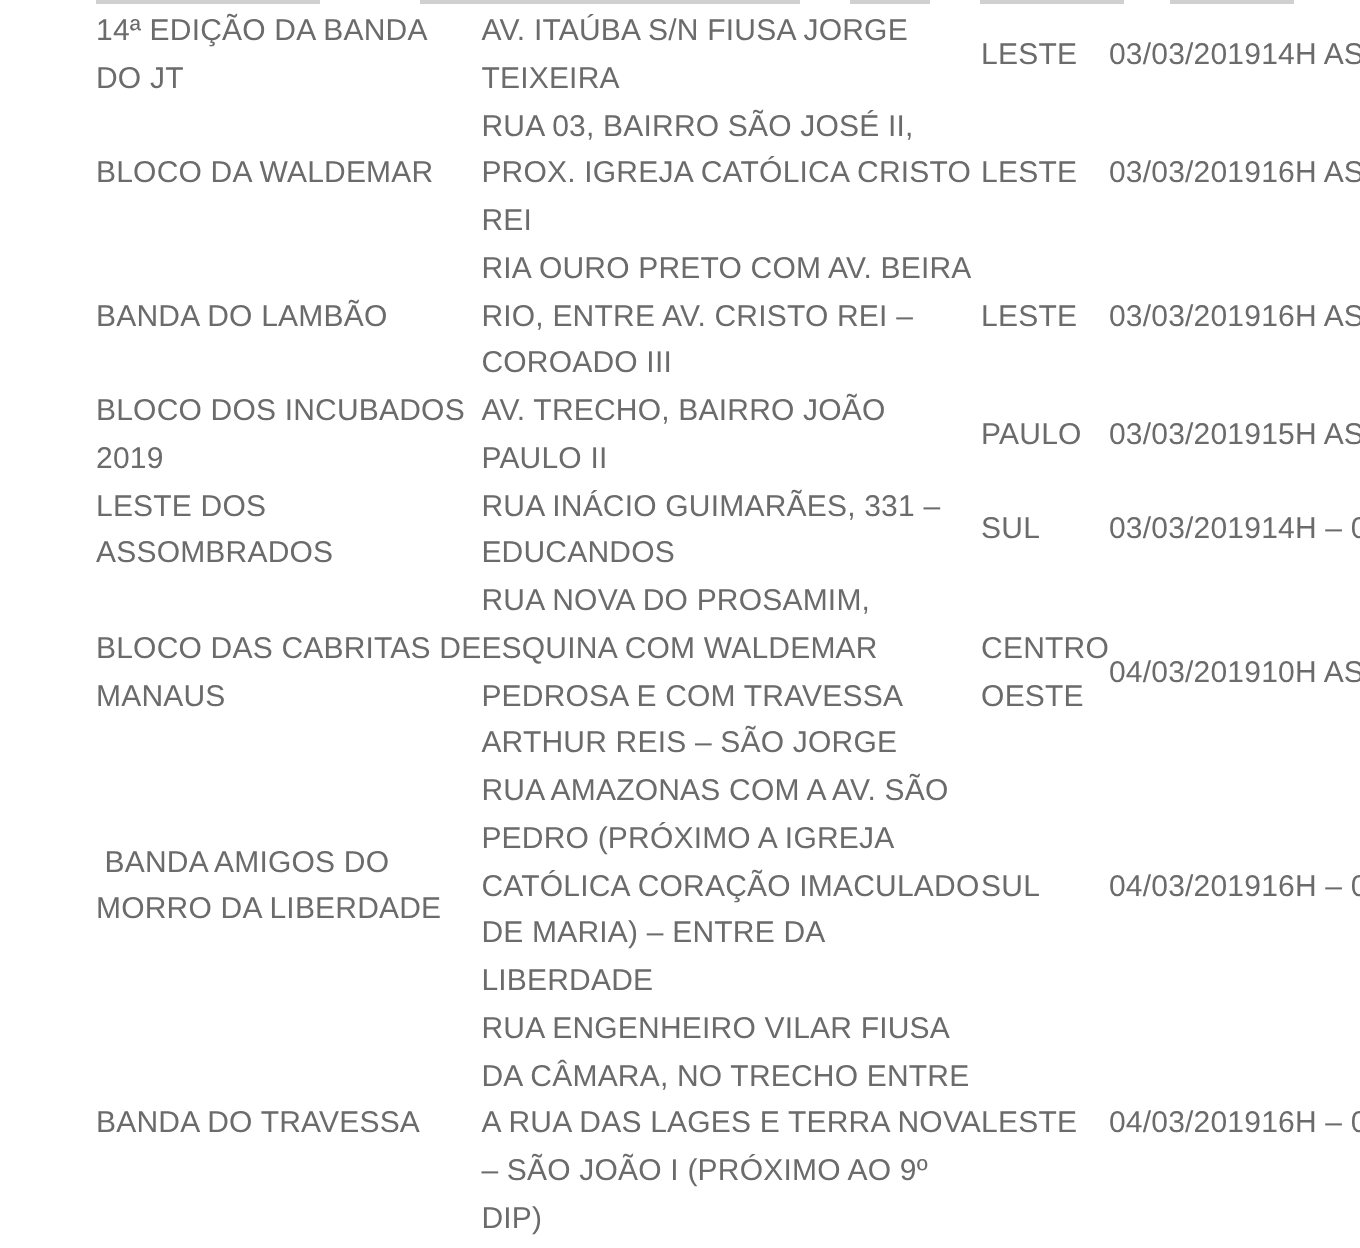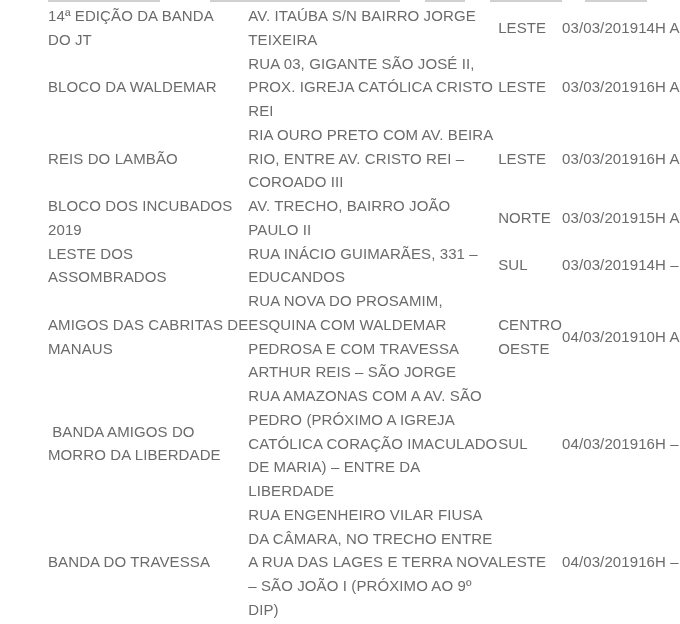--- a/index.html
+++ b/index.html
@@ -54,64 +54,64 @@
       <col class="c-name">
         <col class="c-addr">
         <col class="c-zone">
         <col class="c-date">
         <col class="c-time">
     </colgroup>
     <tbody>
       <tr>
         <td>14ª EDIÇÃO DA BANDA
 DO JT</td>
-        <td>AV. ITAÚBA S/N BAIRRO JORGE
+        <td>AV. ITAÚBA S/N FIUSA JORGE
 TEIXEIRA</td>
         <td>LESTE</td>
         <td>03/03/2019</td>
         <td>14H AS 00H</td>
       </tr>
       <tr>
         <td>BLOCO DA WALDEMAR</td>
-        <td>RUA 03, GIGANTE SÃO JOSÉ II,
+        <td>RUA 03, BAIRRO SÃO JOSÉ II,
 PROX. IGREJA CATÓLICA CRISTO
 REI</td>
         <td>LESTE</td>
         <td>03/03/2019</td>
         <td>16H AS 00H</td>
       </tr>
       <tr>
-        <td>REIS DO LAMBÃO</td>
+        <td>BANDA DO LAMBÃO</td>
         <td>RIA OURO PRETO COM AV. BEIRA
 RIO, ENTRE AV. CRISTO REI –
 COROADO III</td>
         <td>LESTE</td>
         <td>03/03/2019</td>
         <td>16H AS 00H</td>
       </tr>
       <tr>
         <td>BLOCO DOS INCUBADOS
 2019</td>
         <td>AV. TRECHO, BAIRRO JOÃO
 PAULO II</td>
-        <td>NORTE</td>
+        <td>PAULO</td>
         <td>03/03/2019</td>
         <td>15H AS 00H</td>
       </tr>
       <tr>
         <td>LESTE DOS
 ASSOMBRADOS</td>
         <td>RUA INÁCIO GUIMARÃES, 331 –
 EDUCANDOS</td>
         <td>SUL</td>
         <td>03/03/2019</td>
         <td>14H – 00H</td>
       </tr>
       <tr>
-        <td>AMIGOS DAS CABRITAS DE
+        <td>BLOCO DAS CABRITAS DE
 MANAUS</td>
         <td>RUA NOVA DO PROSAMIM,
 ESQUINA COM WALDEMAR
 PEDROSA E COM TRAVESSA
 ARTHUR REIS – SÃO JORGE</td>
         <td>CENTRO
 OESTE</td>
         <td>04/03/2019</td>
         <td>10H AS 00H</td>
       </tr>

